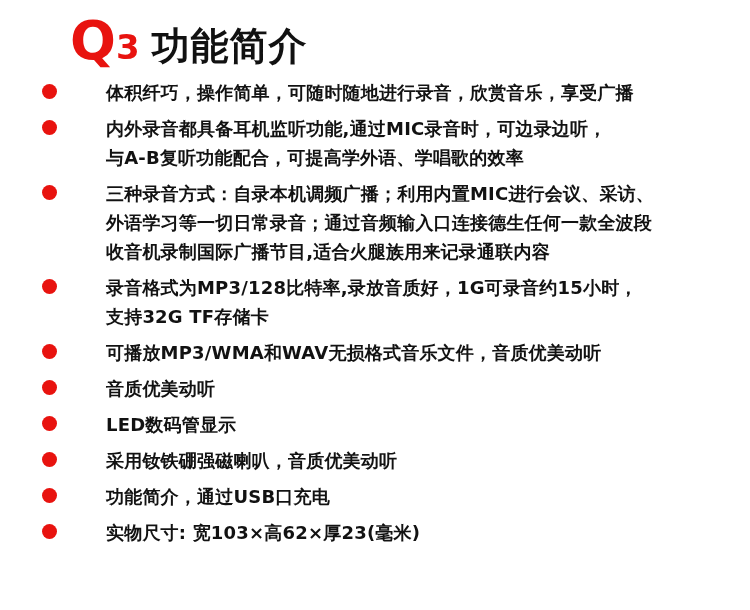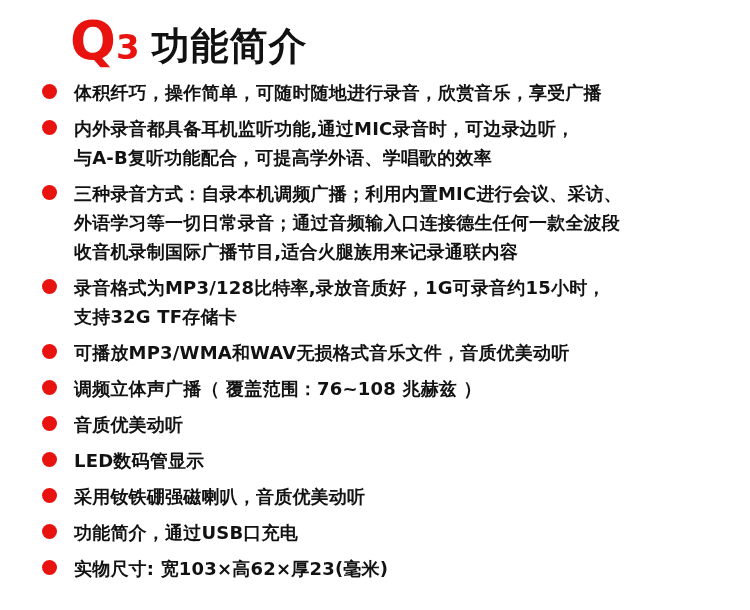--- a/index.html
+++ b/index.html
@@ -71,20 +71,21 @@
     background: #e8130f;
   }
   .bullet-text {
     font-size: 18px;
     line-height: 29px;
     font-weight: bold;
     color: #121212;
     letter-spacing: 0.2px;
     white-space: pre-line;
     display: block;
+    margin-left: 32px;
   }
 </style>
 </head>
 <body>
 
 <div class="page">
 
   <div class="title-row">
     <span class="title-q">Q</span>
     <span class="title-3">3</span>
@@ -115,24 +116,20 @@
       <span class="bullet-dot"></span>
       <span class="bullet-text">录音格式为MP3/128比特率,录放音质好，1G可录音约15小时，
 支持32G TF存储卡</span>
     </li>
 
     <li class="bullet-item">
       <span class="bullet-dot"></span>
       <span class="bullet-text">可播放MP3/WMA和WAV无损格式音乐文件，音质优美动听</span>
     </li>
 
-    <li class="bullet-item">
-      <span class="bullet-dot"></span>
-      <span class="bullet-text">调频立体声广播（ 覆盖范围：76~108 兆赫兹 ）</span>
-    </li>
 
     <li class="bullet-item">
       <span class="bullet-dot"></span>
       <span class="bullet-text">音质优美动听</span>
     </li>
 
     <li class="bullet-item">
       <span class="bullet-dot"></span>
       <span class="bullet-text">LED数码管显示</span>
     </li>

